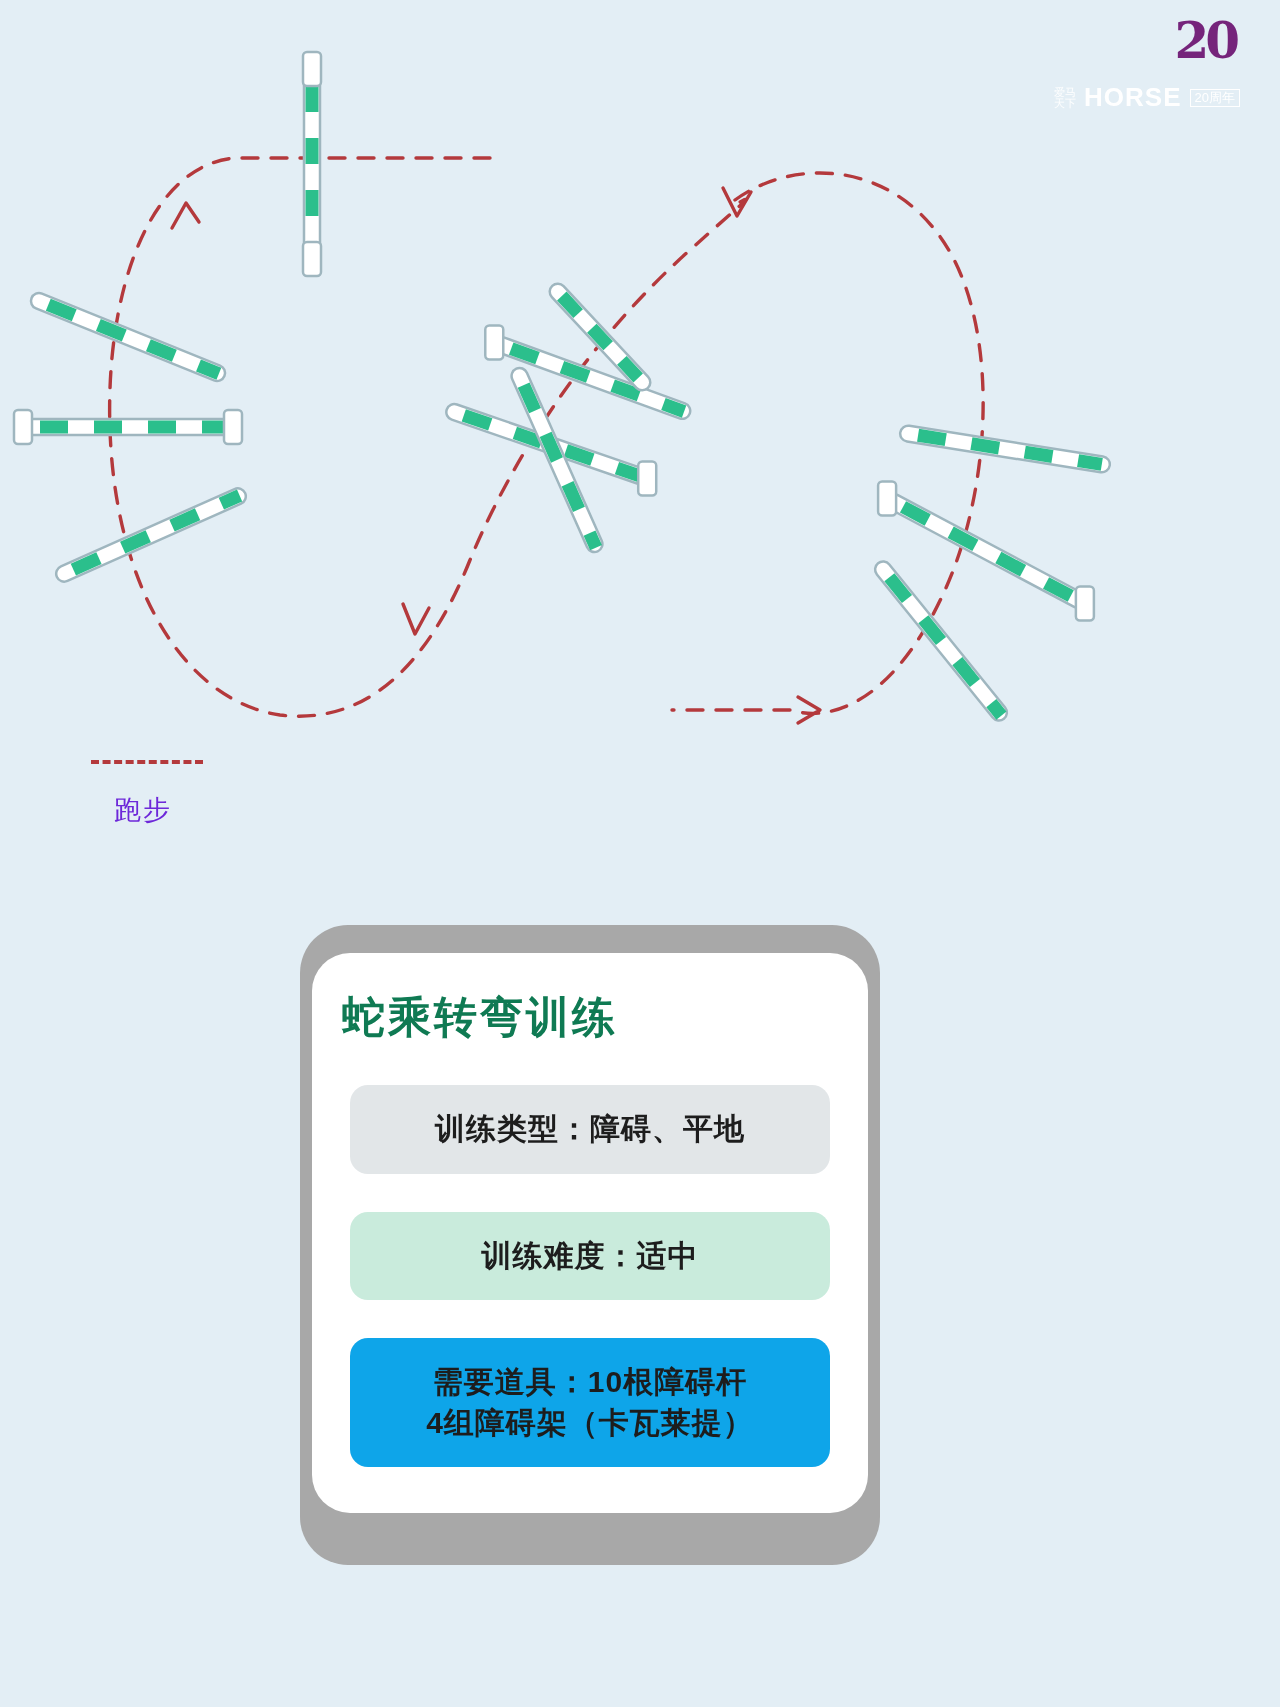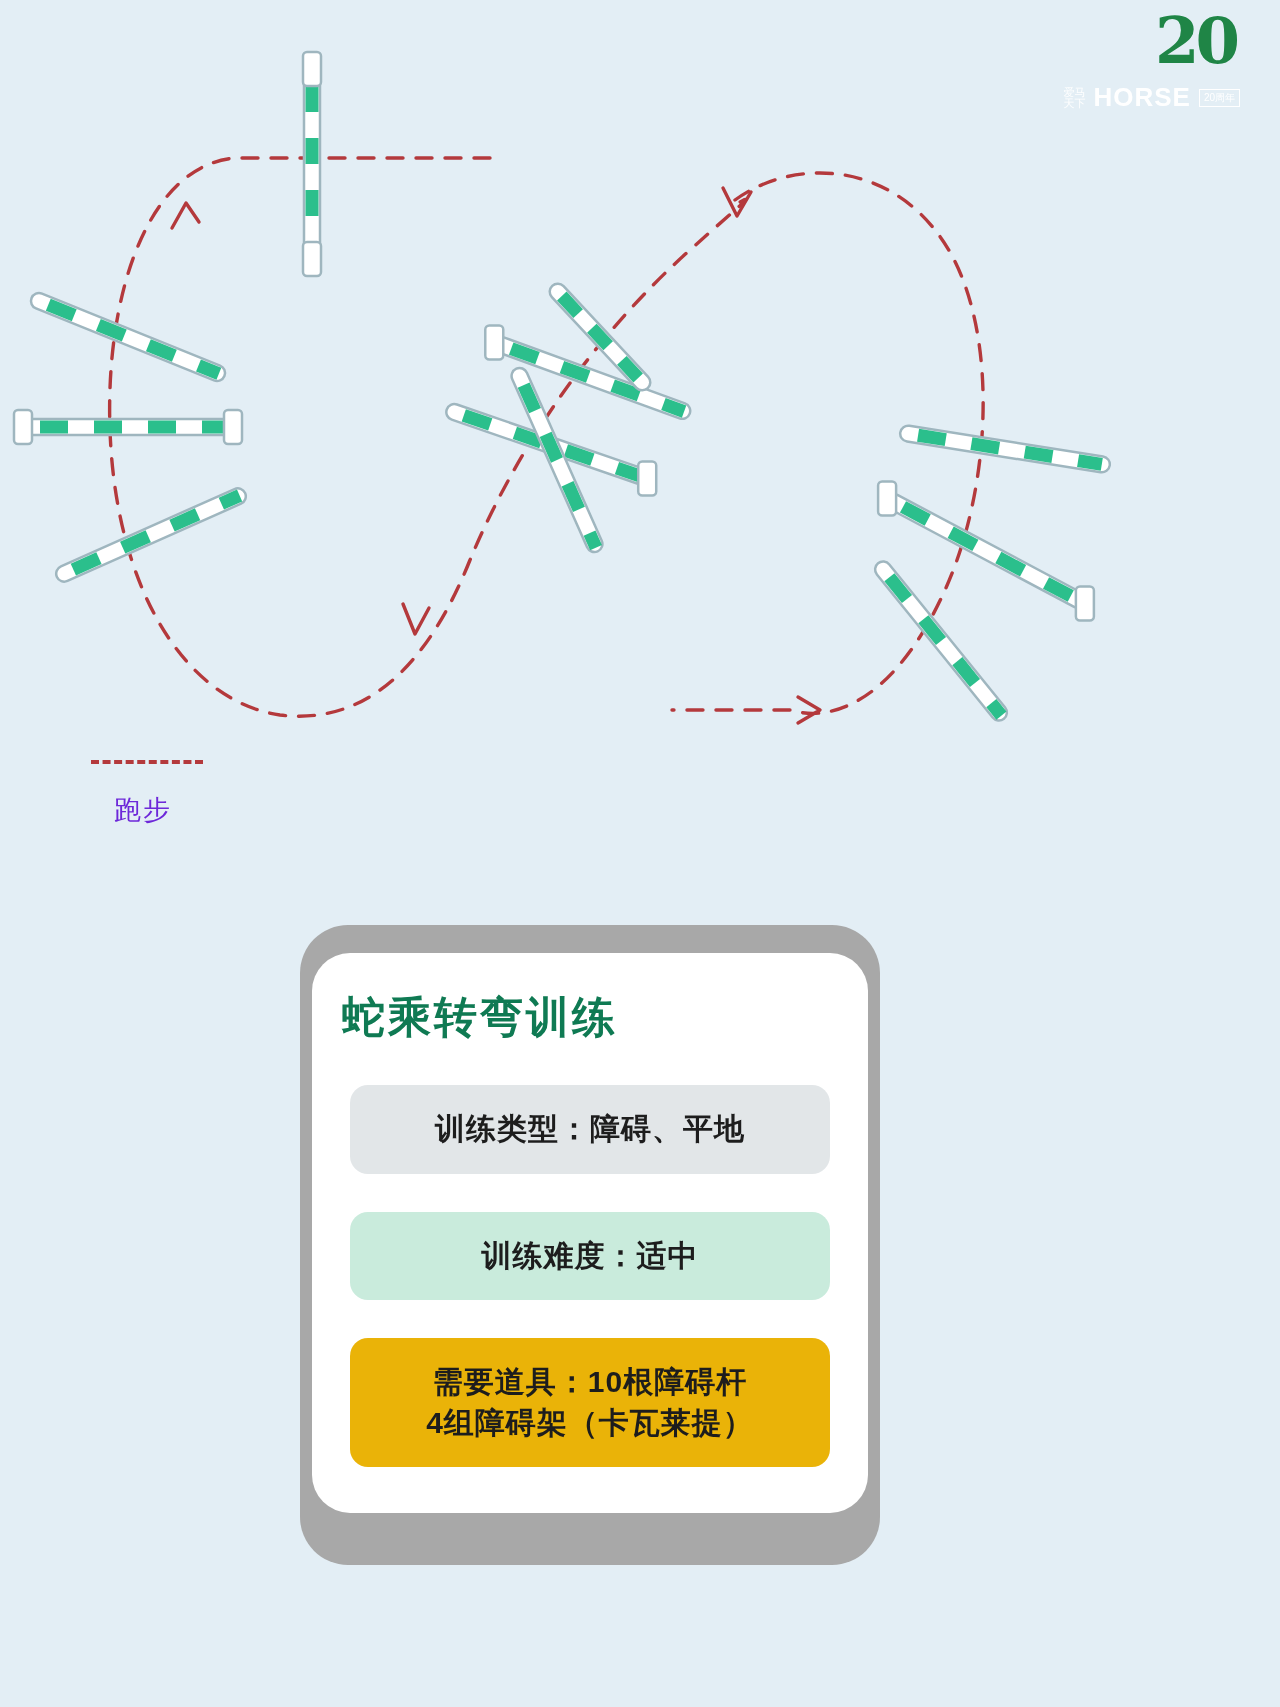--- a/index.html
+++ b/index.html
@@ -33,25 +33,25 @@
     right: 34px;
     top: 8px;
     width: 200px;
     height: 110px;
     color: #ffffff;
   }
   .logo-mark {
     position: absolute;
     right: 10px;
     top: 0px;
-    font-size: 64px;
+    font-size: 50px;
     line-height: 66px;
     font-weight: bold;
     letter-spacing: -4px;
-    color: #15803d;
+    color: #701a75;
     font-family: "DejaVu Serif", serif;
     opacity: 0.95;
   }
   .logo-text {
     position: absolute;
     right: 6px;
     top: 74px;
     display: flex;
     align-items: center;
     gap: 8px;
@@ -64,21 +64,21 @@
     opacity: 0.95;
   }
   .logo-horse {
     font-family: Liberation Sans, sans-serif;
     font-size: 26px;
     font-weight: bold;
     color: #ffffff;
     letter-spacing: 1px;
   }
   .logo-badge {
-    font-size: 10px;
+    font-size: 13px;
     color: #ffffff;
     border: 1.5px solid #ffffff;
     padding: 1px 4px;
     line-height: 14px;
   }
   
   .legend {
     position: absolute;
     left: 88px;
     top: 760px;
@@ -135,21 +135,21 @@
     font-size: 30px;
     font-weight: bold;
     color: #1d1d1d;
     padding: 24px 10px;
     margin: 16px 8px 38px 8px;
     letter-spacing: 1px;
     line-height: 1.35;
   }
   .row-type { background: #e2e6e8; }
   .row-diff { background: #c9ebdc; }
-  .row-props { background: #eab308; }
+  .row-props { background: #0ea5e9; }
 </style>
 </head>
 <body>
 
 <div class="stage">
 
   <svg class="diagram-svg" viewBox="0 0 1280 980">
     <defs>
       <g id="stand-shape">
         <rect x="-9" y="-17" width="18" height="34" rx="4" fill="#ffffff" stroke="#9fb6bf" stroke-width="2.5"></rect>

